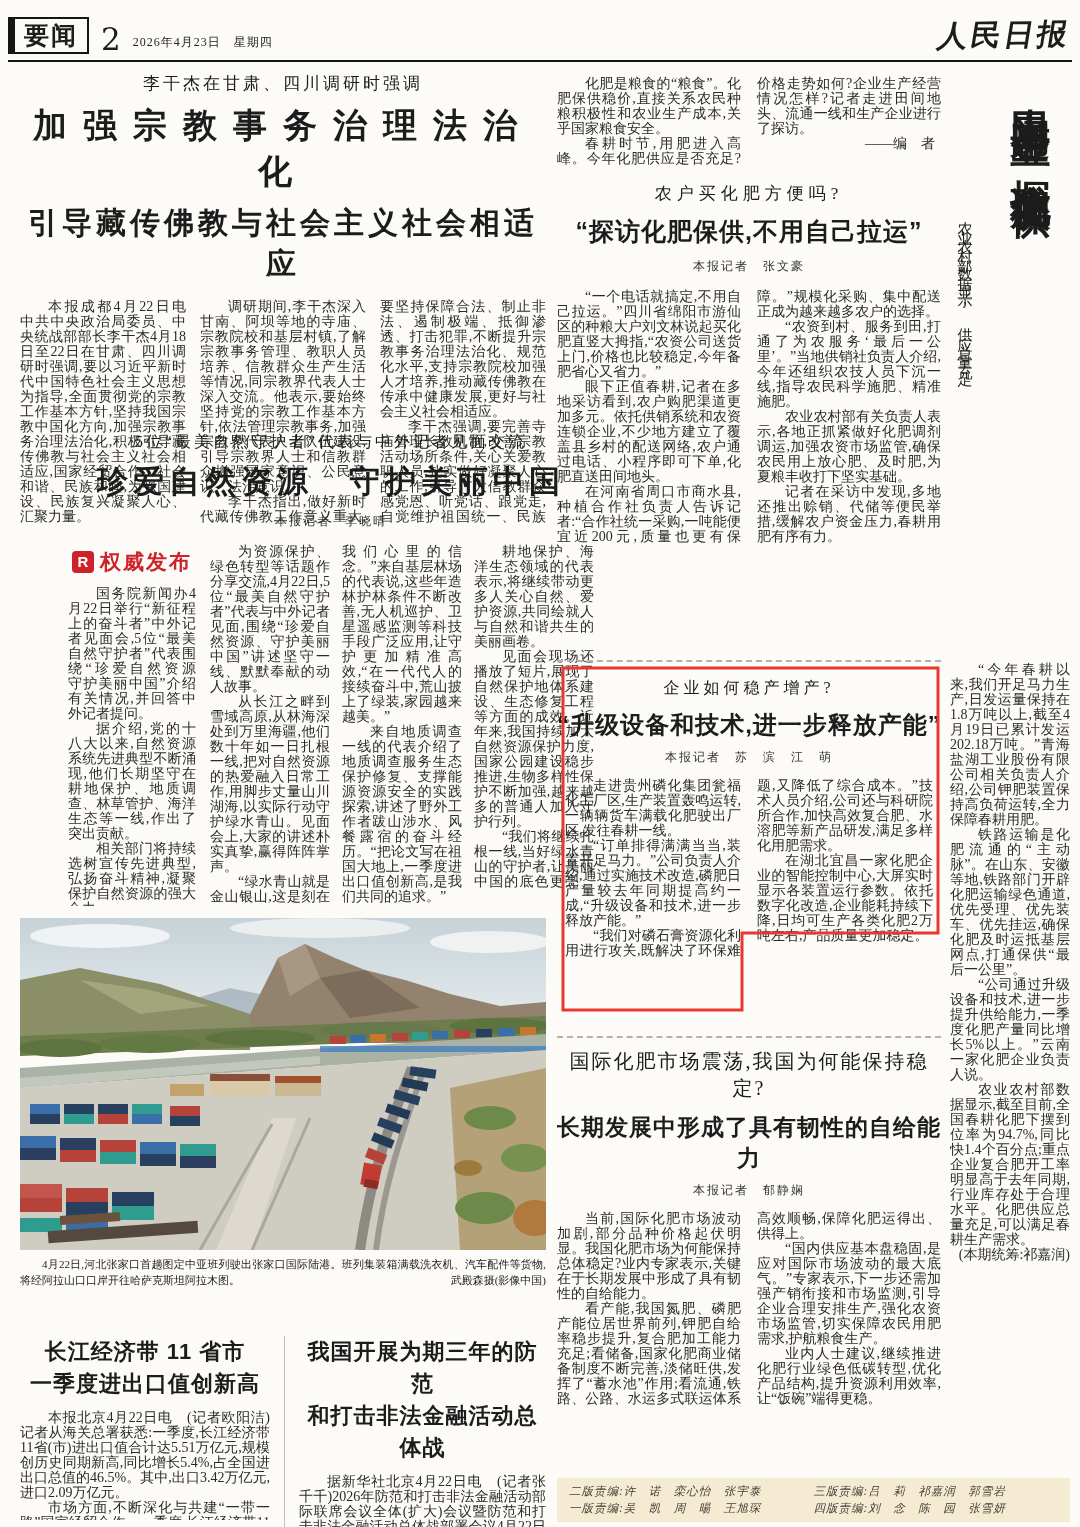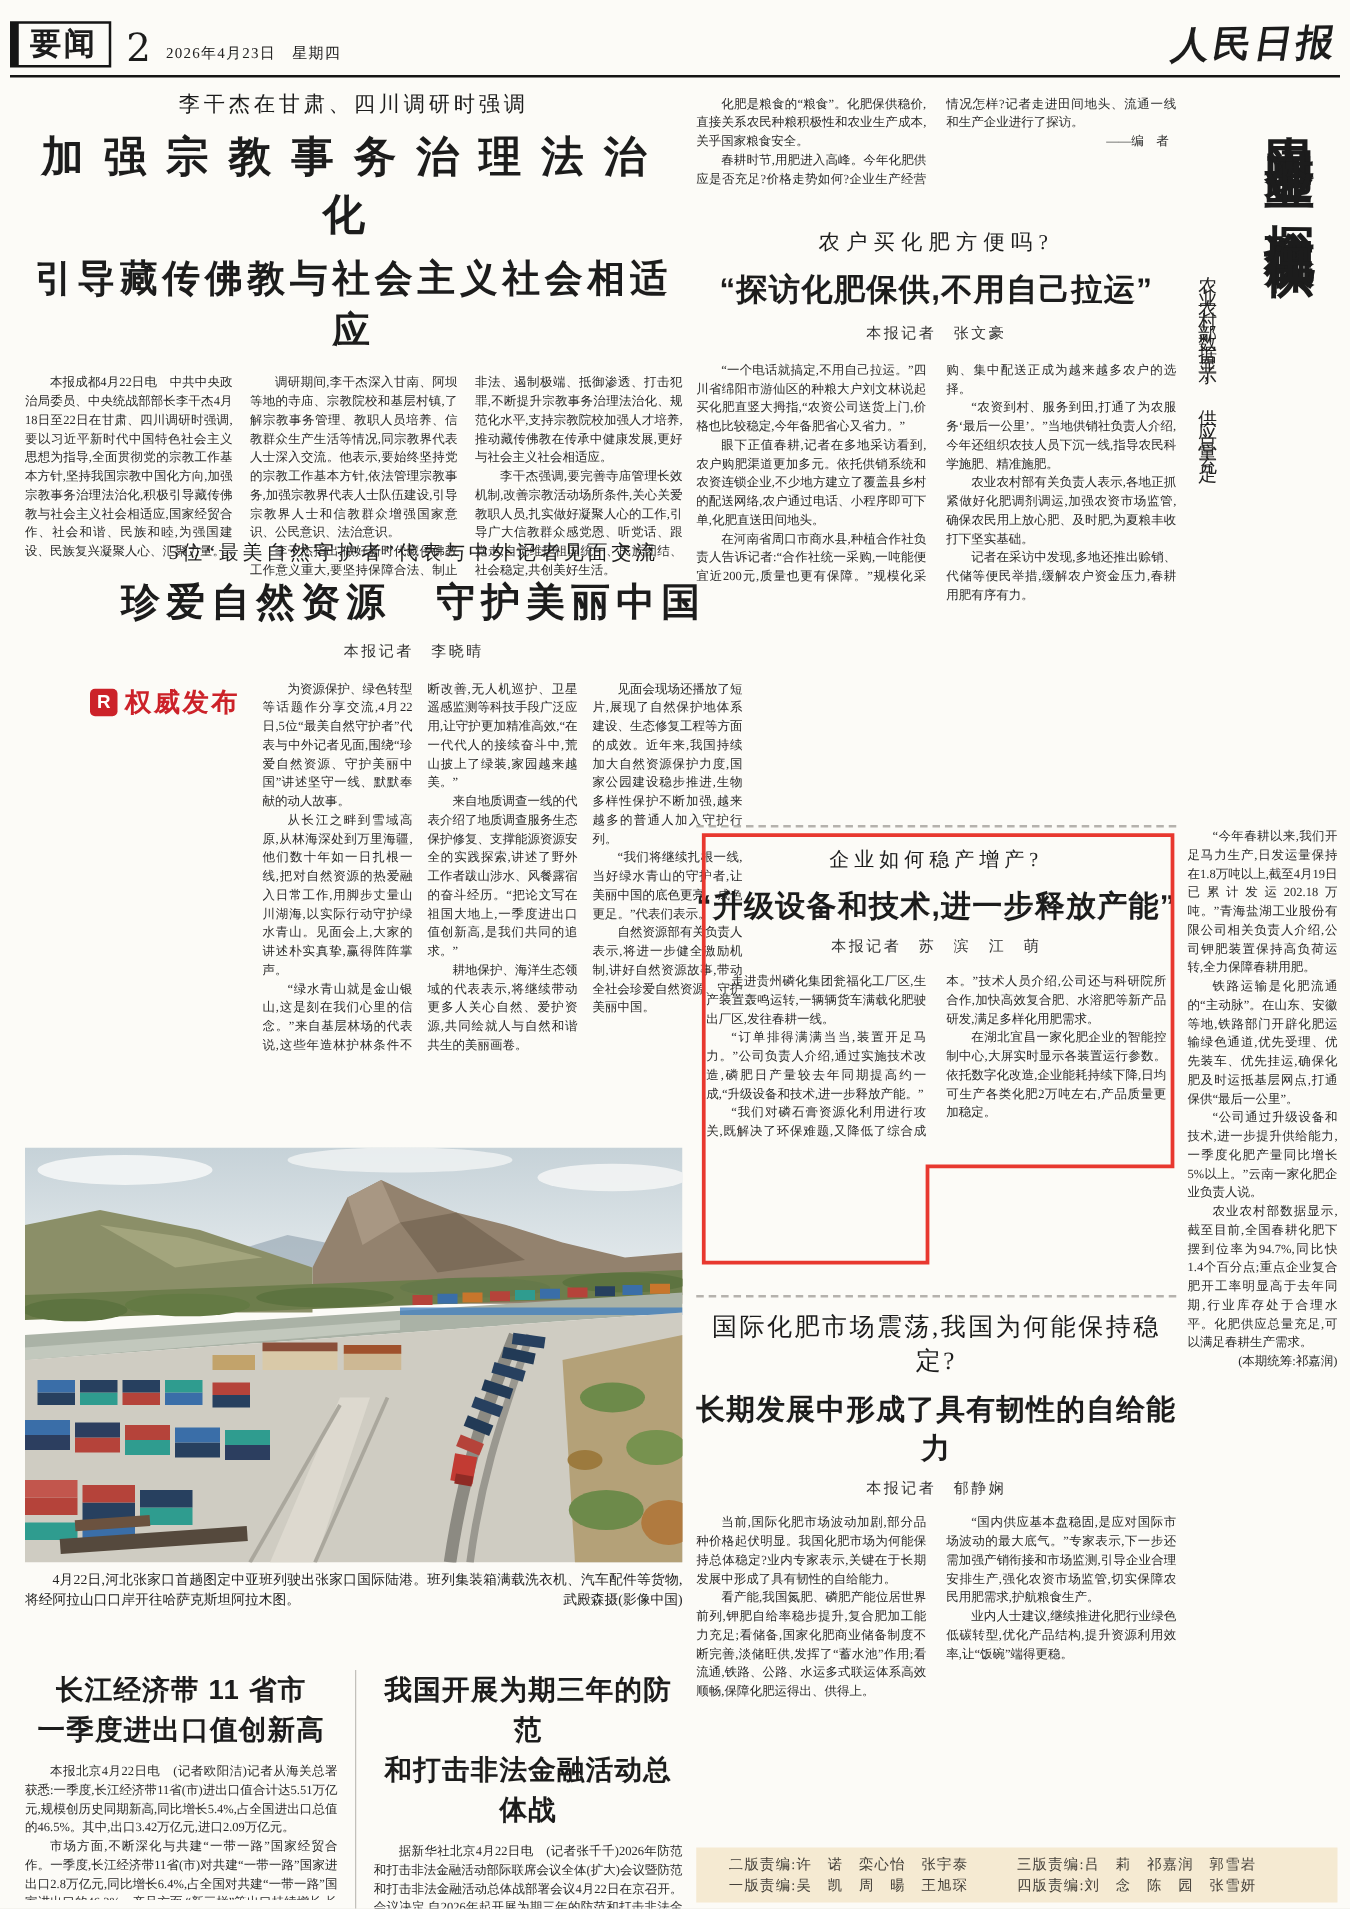--- a/index.html
+++ b/index.html
@@ -2,21 +2,21 @@
 <html><head>
 <meta charset="utf-8">
 <style>
   html,body{margin:0;padding:0;background:#e9e7e2;}
   .page{position:relative;width:1080px;height:1527px;margin:0 auto;background:#fcfbf7;
         color:#1c1c1c;font-family:"Liberation Serif","DejaVu Serif",serif;overflow:hidden;}
   .abs{position:absolute;}
   .sans{font-family:"Liberation Sans","DejaVu Sans",sans-serif;}
   .kicker{font-size:17px;letter-spacing:3px;text-align:center;}
   .byline{font-size:12px;letter-spacing:2px;text-align:center;color:#333;}
-  .body-text{font-size:10px;line-height:15px;color:#2a2a2a;}
+  .body-text{font-size:14px;line-height:15px;color:#2a2a2a;}
   .body-text p{margin:0;text-indent:2em;text-align:justify;}
   .cols3{column-count:3;column-gap:14px;overflow:hidden;}
   .cols2{column-count:2;column-gap:16px;overflow:hidden;}
   
   .hdr{left:8px;top:10px;width:1064px;height:50px;border-bottom:2px solid #151515;}
   .hdr-inner{position:absolute;left:0;bottom:6px;display:flex;align-items:flex-end;gap:12px;}
   .sec-box{font-size:25px;font-weight:bold;border:2px solid #151515;border-left:7px solid #151515;
            padding:0 9px;line-height:33px;letter-spacing:2px;}
   .pagenum{font-size:31px;line-height:30px;font-family:"DejaVu Serif",serif;}
   .hdr-date{font-size:12px;letter-spacing:1px;margin-bottom:3px;color:#222;}
@@ -34,21 +34,21 @@
               line-height:22px;text-align:center;border-radius:4px;}
   .auth-label{font-size:21px;font-weight:bold;color:#cc2229;letter-spacing:2px;}
   
   .vert{writing-mode:vertical-rl;text-orientation:upright;}
   .v-main{font-size:40px;font-weight:bold;letter-spacing:4px;line-height:70px;}
   .v-sub{font-size:15px;letter-spacing:9px;line-height:26px;color:#222;}
   .dashed{border-top:2px dashed #b5b2ad;height:0;}
   .signoff{text-align:right !important;text-indent:0 !important;padding-right:6px;}
   .footnote{text-align:right !important;text-indent:0 !important;}
   .credits{background:#f5ead2;display:grid;grid-template-rows:repeat(2,1fr);grid-auto-flow:column;
-           align-items:center;padding:5px 26px;font-size:11.5px;letter-spacing:1px;color:#44403a;}
+           align-items:center;padding:5px 12px;font-size:11.5px;letter-spacing:1px;color:#44403a;font-style:italic;}
   .caption{font-size:11px;line-height:16px;text-align:justify;color:#222;}
   .caption .credit{float:right;margin-left:14px;}
   .divider-v{border-left:1px solid #c2c0bb;}
 </style>
 </head>
 <body>
 
 <div class="page">
 
   <div class="abs hdr">
@@ -74,20 +74,25 @@
 
   <div class="abs" style="left:20px;top:432px;width:526px;margin-left:48px;">
     <div class="kicker" style="font-size:16px;">5位“最美自然守护者”代表与中外记者见面交流</div>
     <div class="h-serif">珍爱自然资源　守护美丽中国</div>
     <div class="byline" style="margin-top:10px;">本报记者　李晓晴</div>
     <div style="margin-top:14px;display:flex;gap:14px;height:362px;overflow:hidden;">
       <div style="width:128px;flex:none;">
         <div class="auth-head">
           <span class="auth-badge sans">R</span>
           <span class="auth-label sans">权威发布</span>
+        </div>
+        <div class="body-text" style="margin-top:10px;">
+          <p>国务院新闻办4月22日举行“新征程上的奋斗者”中外记者见面会,5位“最美自然守护者”代表围绕“珍爱自然资源　守护美丽中国”介绍有关情况,并回答中外记者提问。</p>
+          <p>据介绍,党的十八大以来,自然资源系统先进典型不断涌现,他们长期坚守在耕地保护、地质调查、林草管护、海洋生态等一线,作出了突出贡献。</p>
+          <p>相关部门将持续选树宣传先进典型,弘扬奋斗精神,凝聚保护自然资源的强大合力。</p>
         </div>
       </div>
       <div class="body-text cols3" style="flex:1;column-count:3;column-gap:12px;">
         <p>为资源保护、绿色转型等话题作分享交流,4月22日,5位“最美自然守护者”代表与中外记者见面,围绕“珍爱自然资源、守护美丽中国”讲述坚守一线、默默奉献的动人故事。</p>
         <p>从长江之畔到雪域高原,从林海深处到万里海疆,他们数十年如一日扎根一线,把对自然资源的热爱融入日常工作,用脚步丈量山川湖海,以实际行动守护绿水青山。见面会上,大家的讲述朴实真挚,赢得阵阵掌声。</p>
         <p>“绿水青山就是金山银山,这是刻在我们心里的信念。”来自基层林场的代表说,这些年造林护林条件不断改善,无人机巡护、卫星遥感监测等科技手段广泛应用,让守护更加精准高效,“在一代代人的接续奋斗中,荒山披上了绿装,家园越来越美。”</p>
         <p>来自地质调查一线的代表介绍了地质调查服务生态保护修复、支撑能源资源安全的实践探索,讲述了野外工作者跋山涉水、风餐露宿的奋斗经历。“把论文写在祖国大地上,一季度进出口值创新高,是我们共同的追求。”</p>
         <p>耕地保护、海洋生态领域的代表表示,将继续带动更多人关心自然、爱护资源,共同绘就人与自然和谐共生的美丽画卷。</p>
         <p>见面会现场还播放了短片,展现了自然保护地体系建设、生态修复工程等方面的成效。近年来,我国持续加大自然资源保护力度,国家公园建设稳步推进,生物多样性保护不断加强,越来越多的普通人加入守护行列。</p>
         <p>“我们将继续扎根一线,当好绿水青山的守护者,让美丽中国的底色更亮、成色更足。”代表们表示。</p>

